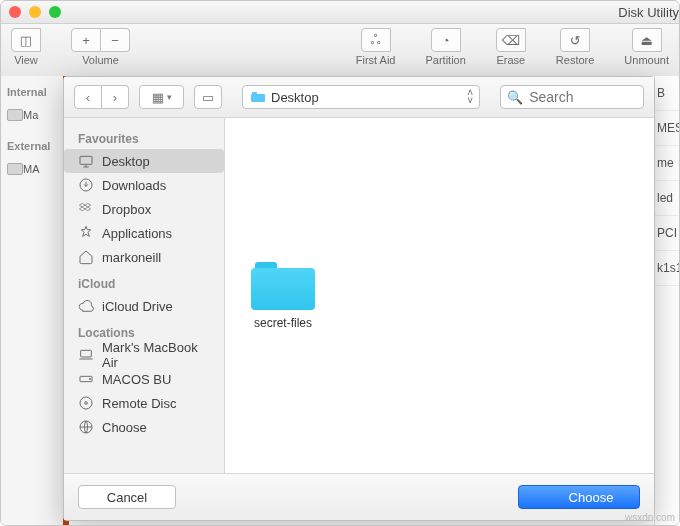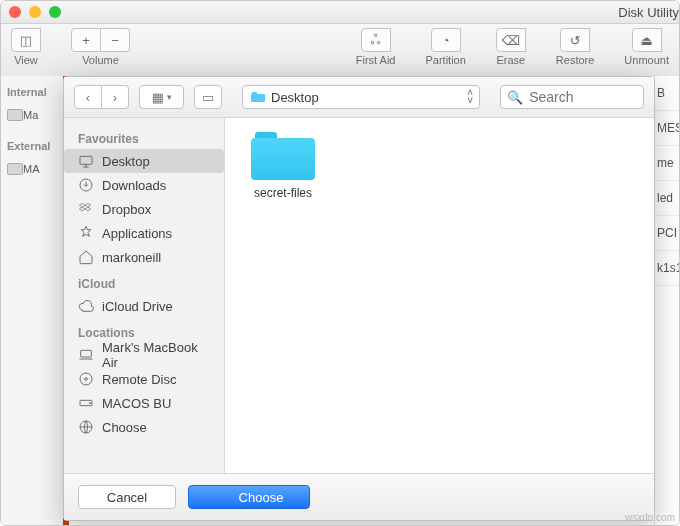--- a/index.html
+++ b/index.html
@@ -34,27 +34,27 @@
   .popup{flex:0 0 220px;height:22px;border:1px solid #c2c2c2;border-radius:4px;background:#fff;display:flex;align-items:center;padding:0 8px;gap:6px;position:relative;}
   .popup .chev{position:absolute;right:6px;color:#666;font-size:10px;line-height:8px;}
   .search{flex:0 0 130px;height:22px;border:1px solid #c2c2c2;border-radius:4px;background:#fff;display:flex;align-items:center;padding:0 6px;color:#999;}
   .search input{border:none;outline:none;width:100%;font-size:14px;color:#333;background:transparent;}
   .sheet-body{flex:1;display:flex;min-height:0;}
   .sb{width:160px;background:#f2f2f2;border-right:1px solid #d7d7d7;overflow:auto;padding:6px 0;}
   .sb .sec{font-size:12px;color:#8a8a8a;font-weight:600;padding:8px 14px 3px;}
   .sb .row{display:flex;align-items:center;gap:8px;height:24px;padding:0 14px;color:#414141;border-radius:4px;}
   .sb .row.sel{background:#d6d6d6;}
   .sb svg{width:16px;height:16px;fill:none;stroke:#6e6e6e;stroke-width:1.5;flex:0 0 16px;}
-  .content{flex:1;background:#fff;padding:14px 18px;display:flex;align-items:flex-start;gap:20px;flex-wrap:wrap;}
+  .content{flex:1;background:#fff;padding:14px 18px;display:flex;align-items:center;gap:20px;flex-wrap:wrap;}
   .fileitem{width:80px;display:flex;flex-direction:column;align-items:center;gap:6px;}
   .folder{width:64px;height:48px;position:relative;}
   .folder::before{content:"";position:absolute;top:0;left:4px;width:22px;height:8px;background:#2fc3ee;border-radius:3px 3px 0 0;}
   .folder::after{content:"";position:absolute;top:6px;left:0;right:0;bottom:0;background:linear-gradient(#4fd5f7,#32c5ef);border-radius:4px;}
   .filelbl{font-size:12px;color:#333;text-align:center;}
-  .sheet-bot{height:46px;border-top:1px solid #d7d7d7;background:linear-gradient(#f9f9f9,#ececec);display:flex;align-items:center;justify-content:flex-start;padding:0 14px;gap:12px;}
+  .sheet-bot{height:46px;border-top:1px solid #d7d7d7;background:linear-gradient(#f9f9f9,#ececec);display:flex;align-items:center;justify-content:space-between;padding:0 14px;gap:12px;}
   .btn{height:22px;min-width:72px;border:1px solid #c2c2c2;border-radius:4px;background:#fff;font-size:13px;padding:0 12px;display:flex;align-items:center;justify-content:center;}
   .btn.primary{background:linear-gradient(#5aa4ff,#1a73f8);border-color:#1863d6;color:#fff;padding-left:36px;}
   .rightpeek{position:absolute;top:75px;right:0;width:24px;bottom:0;background:#fff;border-left:1px solid #e3e3e3;overflow:hidden;font-size:12px;color:#555;}
   .rightpeek div{padding:10px 2px;border-bottom:1px solid #eee;white-space:nowrap;}
   .desktop-folder-icon{width:14px;height:10px;position:relative;display:inline-block;}
   .desktop-folder-icon::before{content:"";position:absolute;top:0;left:1px;width:5px;height:3px;background:#5ac8fa;border-radius:1px 1px 0 0;}
   .desktop-folder-icon::after{content:"";position:absolute;top:2px;left:0;right:0;bottom:0;background:#5ac8fa;border-radius:1px;}
   .watermark{position:absolute;right:4px;bottom:2px;font-size:10px;color:#b9b9b9;}
 </style>
 </head>
@@ -227,31 +227,31 @@
         <div class="sec">Locations</div>
         <div class="row">
           <svg viewBox="0 0 24 24">
               <rect x="4" y="5" width="16" height="10" rx="1"></rect>
               <path d="M2 18h20"></path>
             </svg>
           <span>Mark's MacBook Air</span>
         </div>
         <div class="row">
           <svg viewBox="0 0 24 24">
+              <rect x="3" y="8" width="18" height="8" rx="1"></rect>
+              <circle cx="18" cy="12" r="1"></circle>
+            </svg>
+          <span>MACOS BU</span>
+        </div>
+        <div class="row">
+          <svg viewBox="0 0 24 24">
               <circle cx="12" cy="12" r="9"></circle>
               <circle cx="12" cy="12" r="2"></circle>
             </svg>
           <span>Remote Disc</span>
-        </div>
-        <div class="row">
-          <svg viewBox="0 0 24 24">
-              <rect x="3" y="8" width="18" height="8" rx="1"></rect>
-              <circle cx="18" cy="12" r="1"></circle>
-            </svg>
-          <span>MACOS BU</span>
         </div>
         <div class="row">
           <svg viewBox="0 0 24 24">
               <circle cx="12" cy="12" r="9"></circle>
               <path d="M3 12h18M12 3c3 3 3 15 0 18M12 3c-3 3-3 15 0 18"></path>
             </svg>
           <span>Choose</span>
         </div>
       </div>
 

